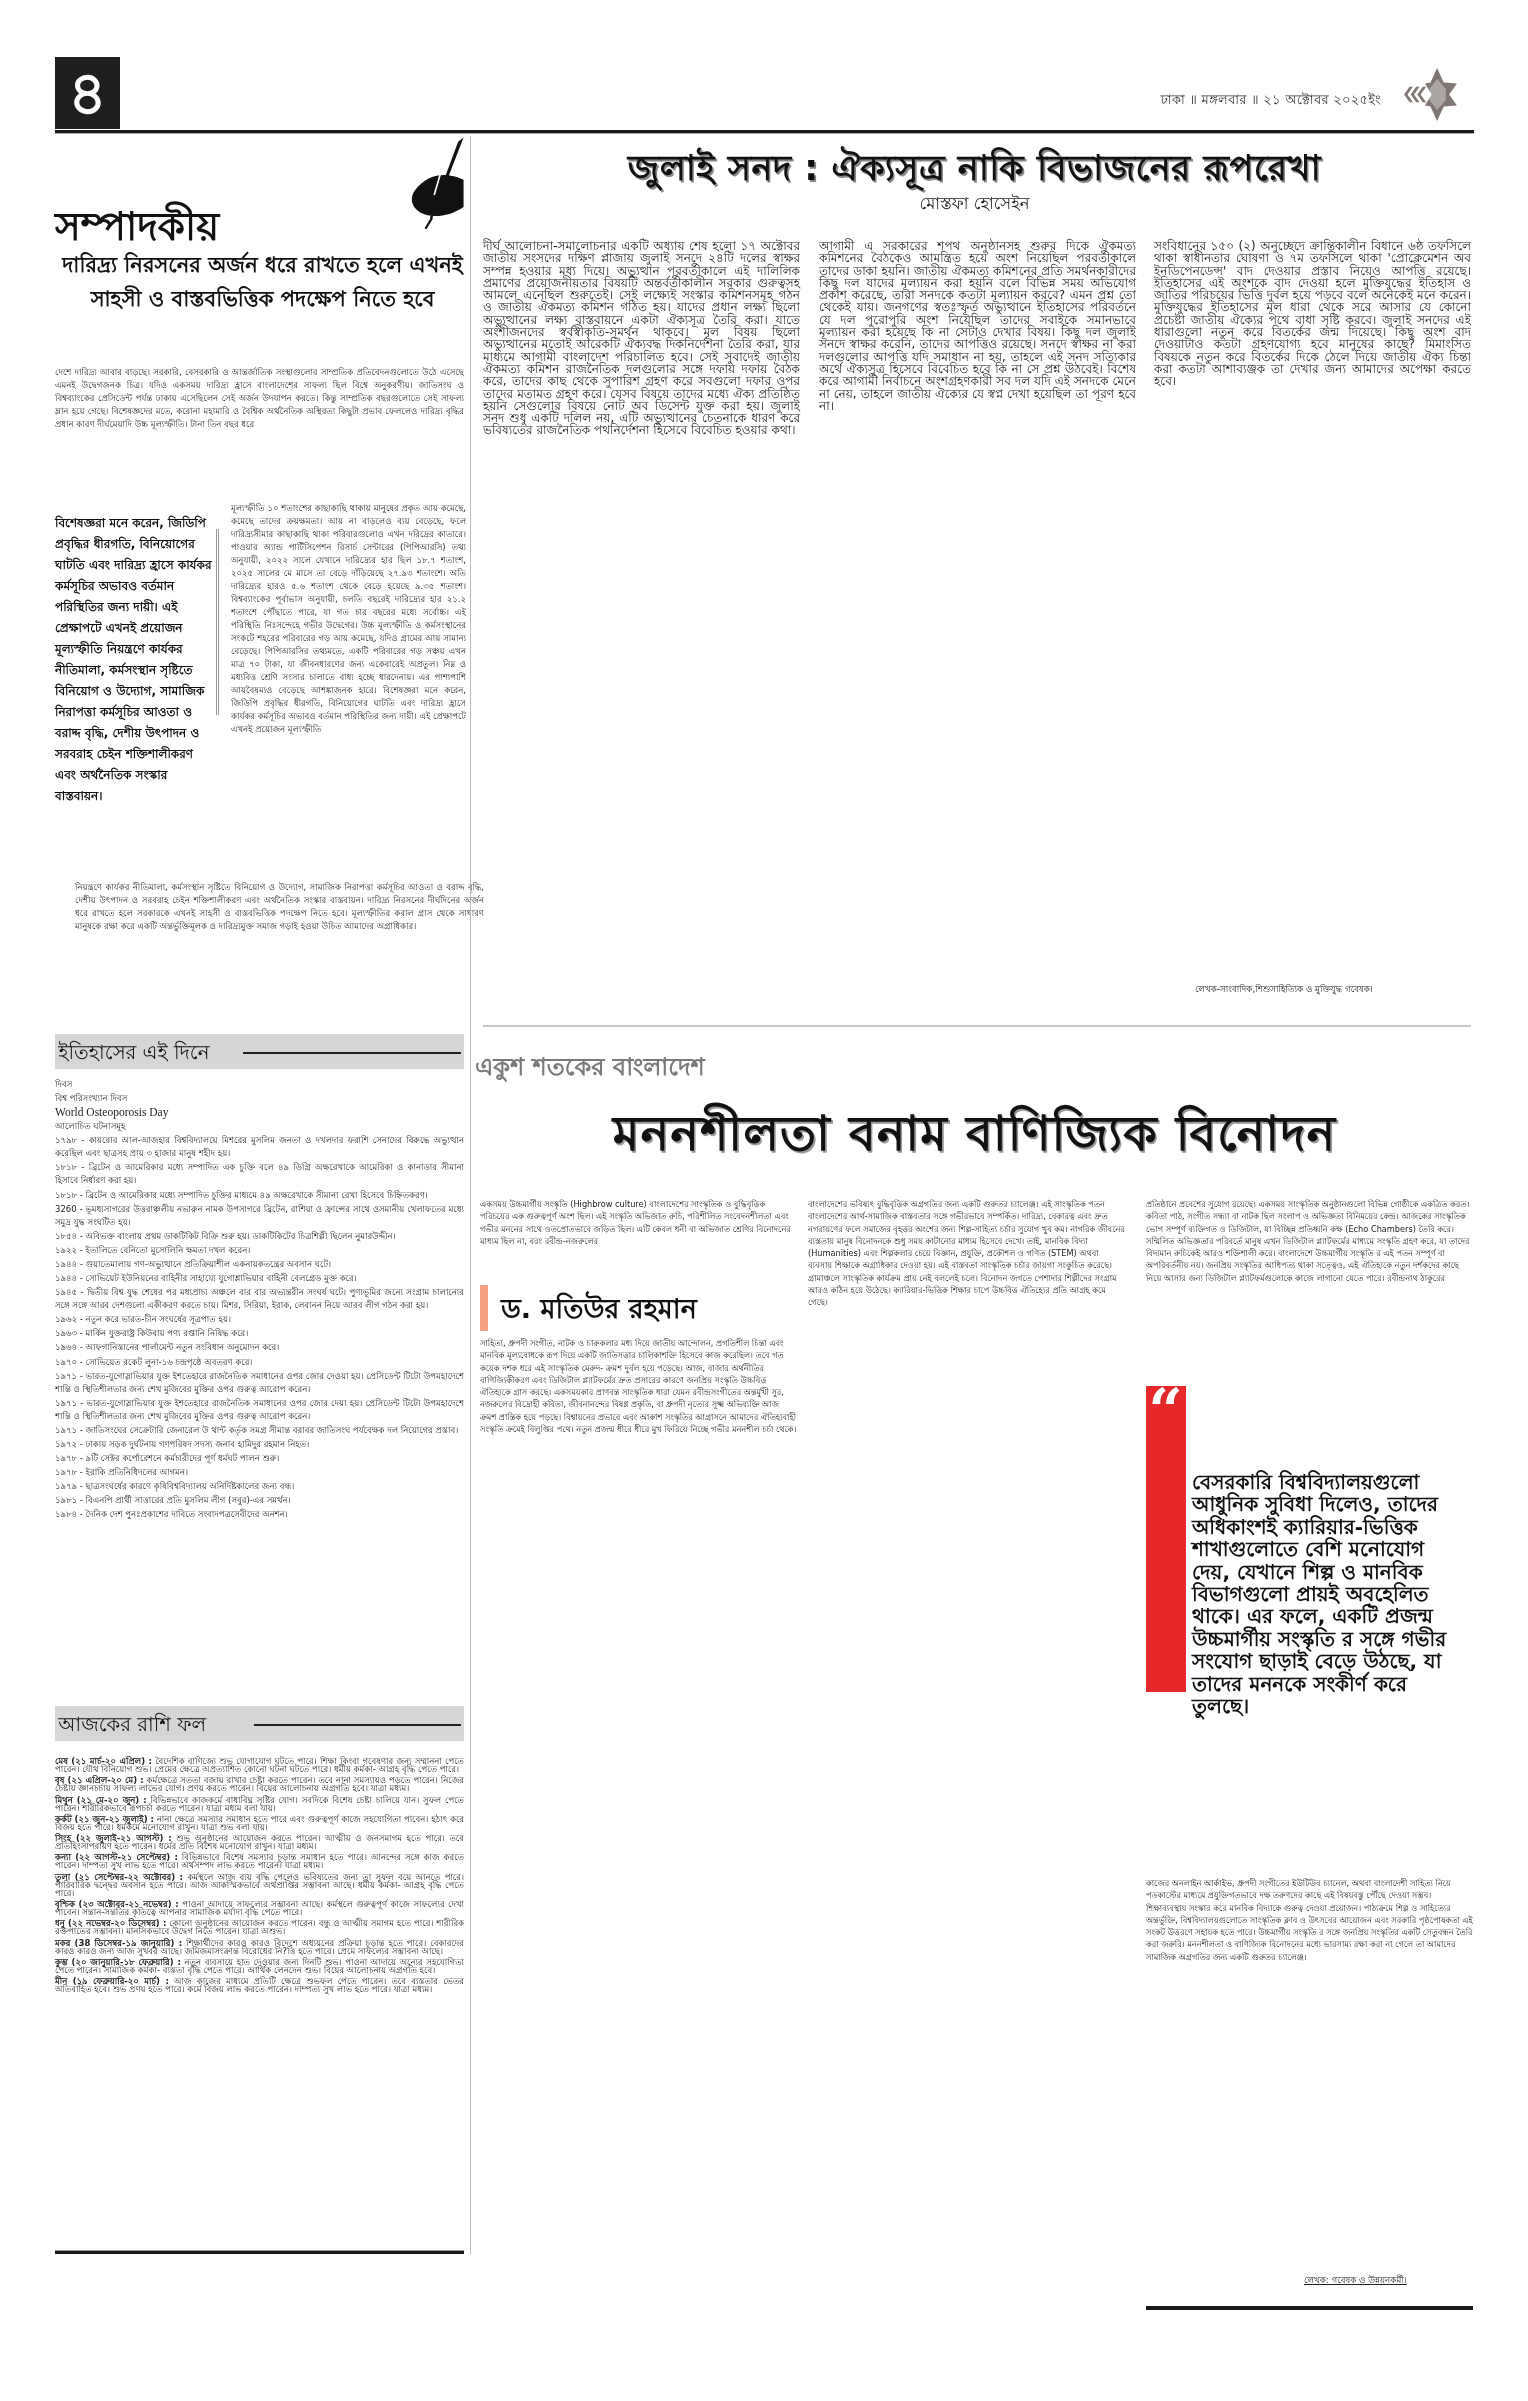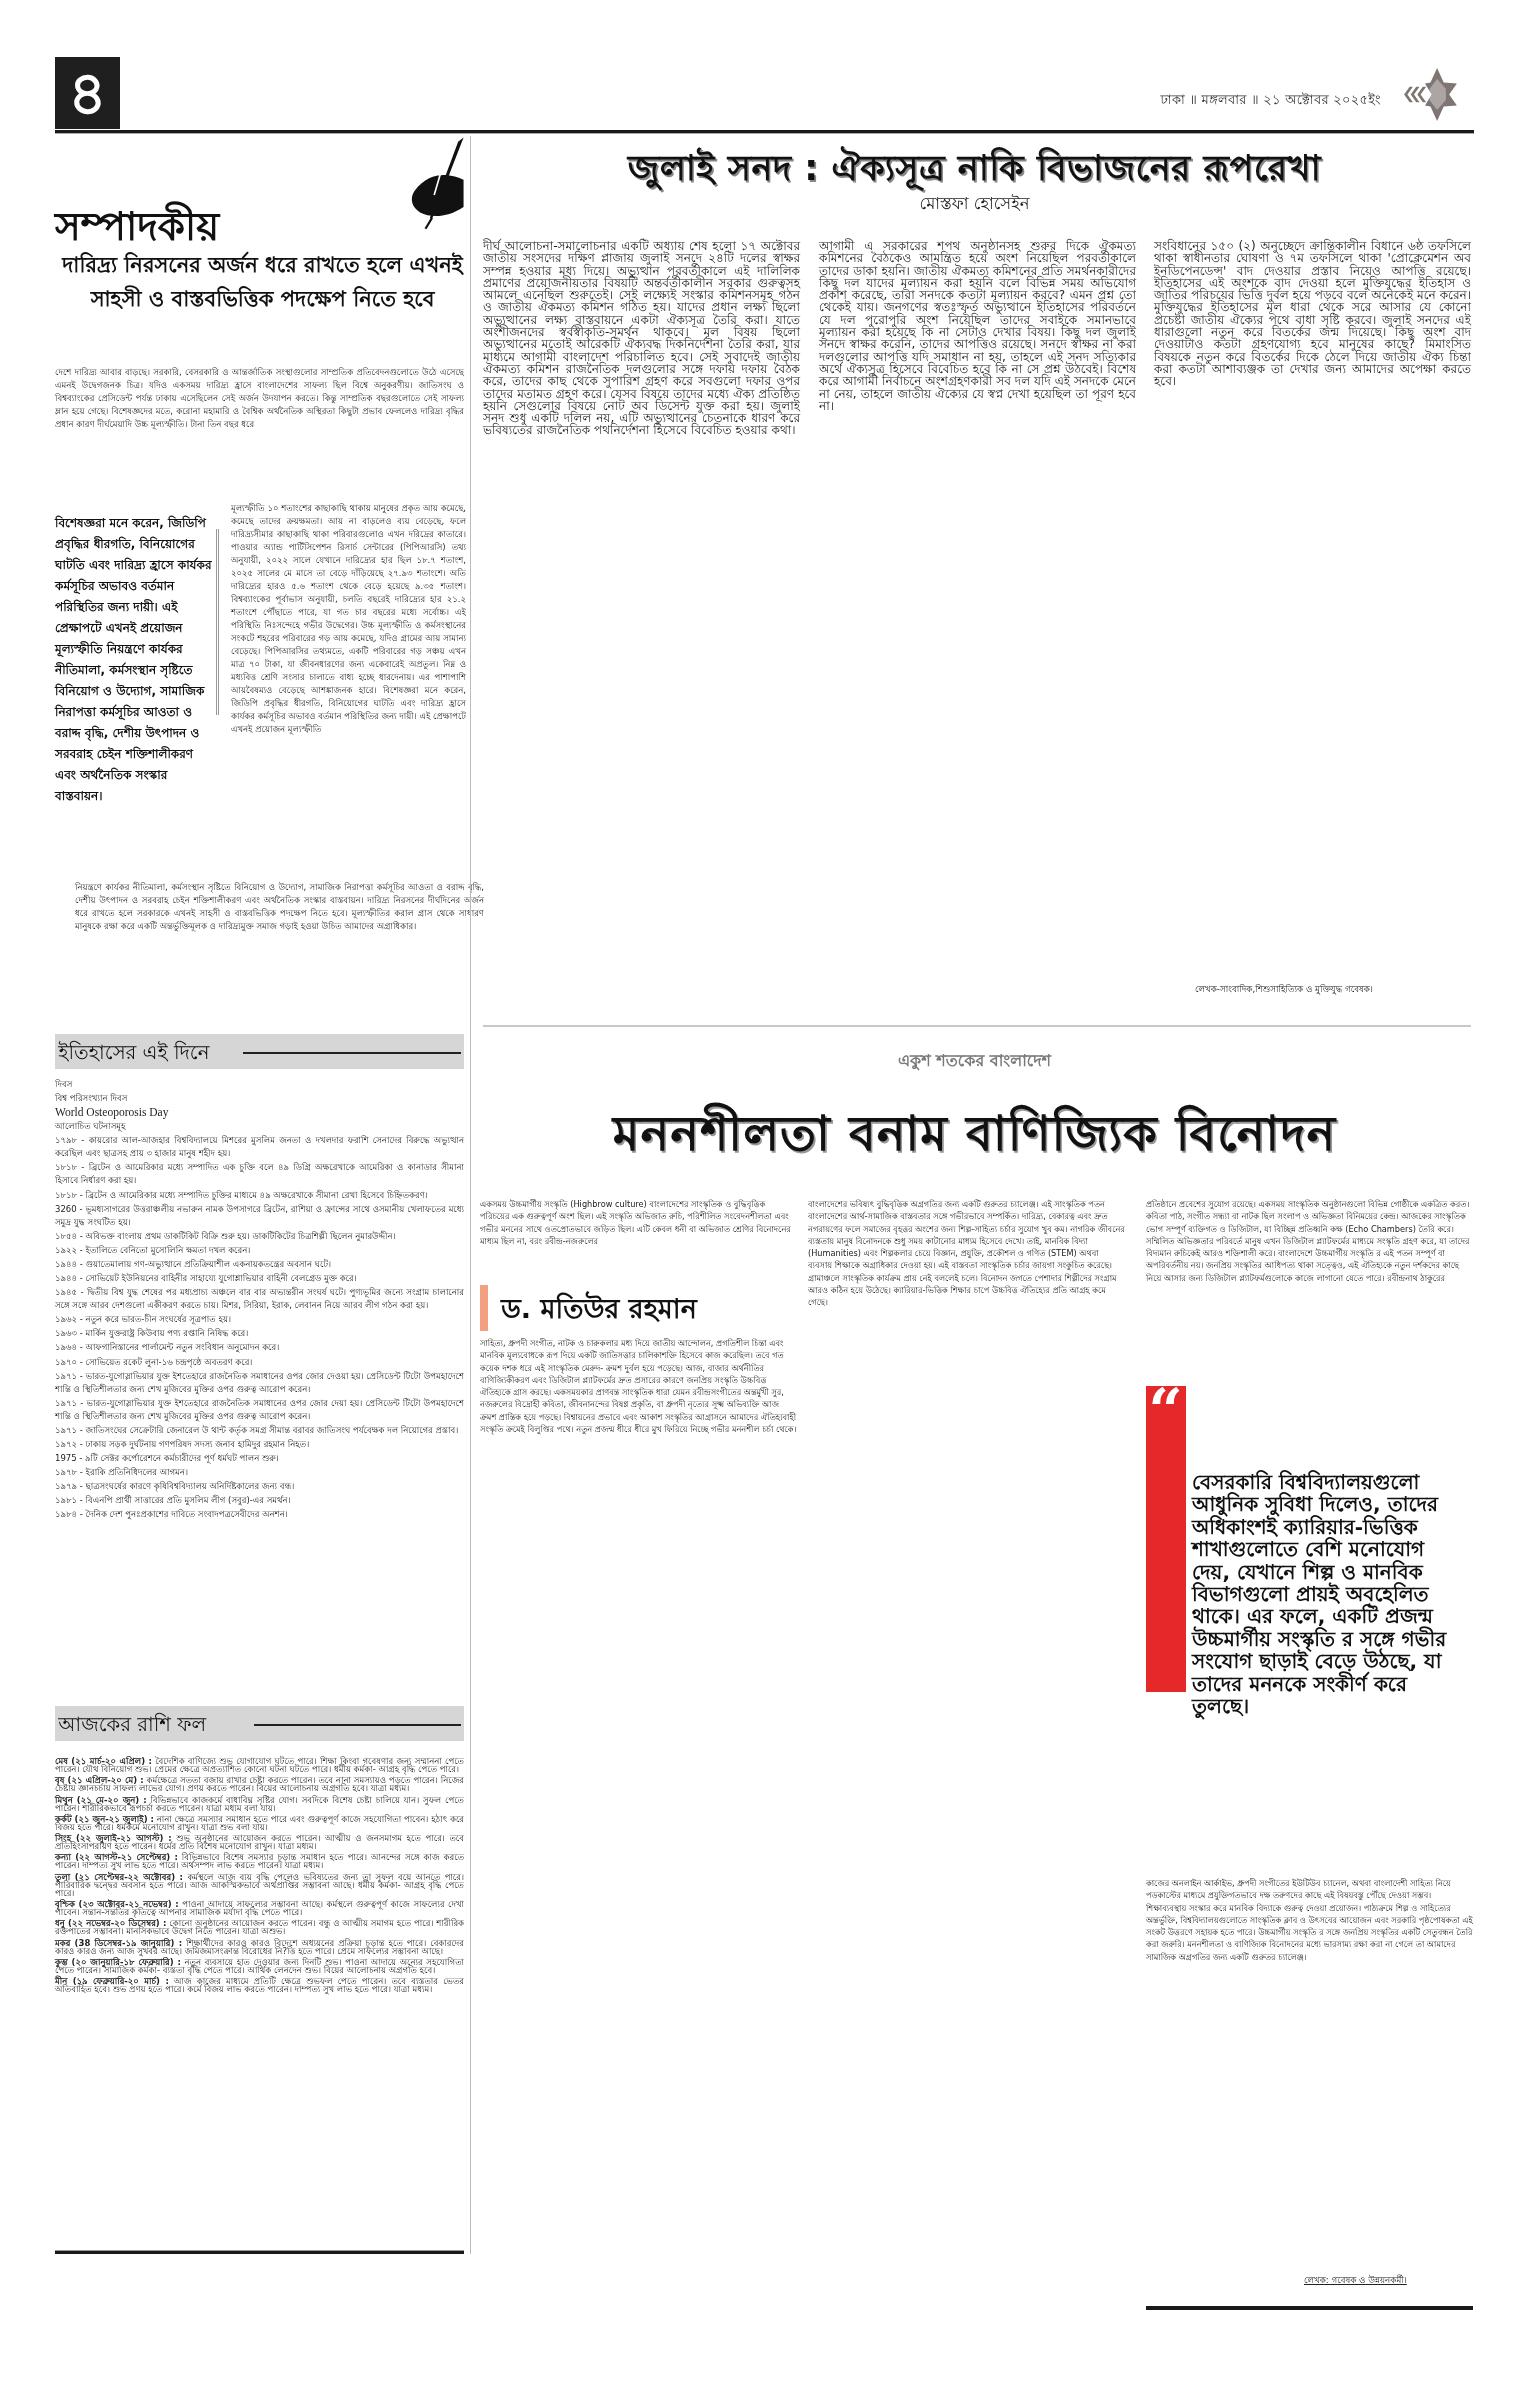--- a/index.html
+++ b/index.html
@@ -55,21 +55,21 @@
   .art1-byline { position: absolute; left: 475px; top: 191px; width: 999px; text-align: center; font-size: 16.4px; color: #222; }
   .art1-cols { position: absolute; left: 483px; top: 240px; width: 988px; height: 710px; }
   .art1-col { position: absolute; top: 0; width: 317px; font-size: 12px; line-height: 12.3px; text-align: justify; color: #222; }
   .art1-col.c1 { left: 0; }
   .art1-col.c2 { left: 336px; }
   .art1-col.c3 { left: 671px; }
   .art1-sign { position: absolute; left: 1195px; top: 982px; font-size: 8.7px; color: #222; }
   .art1-rule { position: absolute; left: 483px; top: 1025px; width: 988px; height: 1.6px; background: #c8c8c8; }
 
   
-  .art2-kicker { position: absolute; left: 475px; top: 1048px; width: 999px; text-align: center; font-size: 16px; color: #7a7a7a; font-weight: bold; }
+  .art2-kicker { position: absolute; left: 475px; top: 1048px; width: 999px; text-align: left; font-size: 24px; color: #7a7a7a; font-weight: bold; }
   .art2-title { position: absolute; left: 475px; top: 1097px; width: 999px; text-align: center; font-size: 48px; font-weight: bold; color: #111;
     text-shadow: 1.6px 1.6px 0 #999; letter-spacing: 1.1px; }
   .art2-byline { position: absolute; left: 480px; top: 1285px; height: 46px; }
   .art2-byline .bar { position: absolute; left: 0; top: 0; width: 7.6px; height: 46px; background: #f2a07f; }
   .art2-byline .name { position: absolute; left: 21px; top: 3.3px; font-size: 27px; font-weight: bold; white-space: nowrap; color: #111; }
   .art2-col { position: absolute; font-size: 8.2px; line-height: 12.3px; text-align: left; color: #222; width: 317px; }
   .a2c1a { left: 480px; top: 1198px; }
   .a2c1b { left: 480px; top: 1337px; }
   .a2c2 { left: 808px; top: 1198px; }
   .a2c3a { left: 1146px; top: 1198px; width: 327px; }
@@ -137,21 +137,21 @@
     <p>১৯৪৪ - সোভিয়েট ইউনিয়নের বাহিনীর সাহায্যে যুগোশ্লাভিয়ার বাহিনী বেলগ্রেড মুক্ত করে।</p>
     <p>১৯৪৫ - দ্বিতীয় বিশ্ব যুদ্ধ শেষের পর মধ্যপ্রাচ্য অঞ্চলে বার বার অভ্যন্তরীন সংঘর্ষ ঘটে। পুণ্যভূমির জন্যে সংগ্রাম চালানোর সঙ্গে সঙ্গে আরব দেশগুলো একীকরণ করতে চায়। মিশর, সিরিয়া, ইরাক, লেবানন নিয়ে আরব লীগ গঠন করা হয়।</p>
     <p>১৯৬২ - নতুন করে ভারত-চীন সংঘর্ষের সূত্রপাত হয়।</p>
     <p>১৯৬৩ - মার্কিন যুক্তরাষ্ট্র কিউবায় পণ্য রপ্তানি নিষিদ্ধ করে।</p>
     <p>১৯৬৪ - আফগানিস্তানের পার্লামেন্ট নতুন সংবিধান অনুমোদন করে।</p>
     <p>১৯৭০ - সোভিয়েত রকেট লুনা-১৬ চন্দ্রপৃষ্ঠে অবতরণ করে।</p>
     <p>১৯৭১ - ভারত-যুগোস্লাভিয়ার যুক্ত ইশতেহারে রাজনৈতিক সমাধানের ওপর জোর দেওয়া হয়। প্রেসিডেন্ট টিটো উপমহাদেশে শান্তি ও স্থিতিশীলতার জন্য শেখ মুজিবের মুক্তির ওপর গুরুত্ব আরোপ করেন।</p>
     <p>১৯৭১ - ভারত-যুগোস্লাভিয়ার যুক্ত ইশতেহারে রাজনৈতিক সমাধানের ওপর জোর দেয়া হয়। প্রেসিডেন্ট টিটো উপমহাদেশে শান্তি ও স্থিতিশীলতার জন্য শেখ মুজিবের মুক্তির ওপর গুরুত্ব আরোপ করেন।</p>
     <p>১৯৭১ - জাতিসংঘের সেক্রেটারি জেনারেল উ থান্ট কর্তৃক সমগ্র সীমান্ত বরাবর জাতিসংঘ পর্যবেক্ষক দল নিয়োগের প্রস্তাব।</p>
     <p>১৯৭২ - ঢাকায় সড়ক দুর্ঘটনায় গণপরিষদ সদস্য জনাব হামিদুর রহমান নিহত।</p>
-    <p>1975 - ৯টি সেক্টর কর্পোরেশনে কর্মচারীদের পূর্ণ ধর্মঘট পালন শুরু।</p>
+    <p>১৯৭৮ - ৯টি সেক্টর কর্পোরেশনে কর্মচারীদের পূর্ণ ধর্মঘট পালন শুরু।</p>
     <p>১৯৭৮ - ইরাকি প্রতিনিধিদলের আগমন।</p>
     <p>১৯৭৯ - ছাত্রসংঘর্ষের কারণে কৃষিবিশ্ববিদ্যালয় অনির্দিষ্টকালের জন্য বন্ধ।</p>
     <p>১৯৮১ - বিএনপি প্রার্থী সাত্তারের প্রতি মুসলিম লীগ (সবুর)-এর সমর্থন।</p>
     <p>১৯৮৪ - দৈনিক দেশ পুনঃপ্রকাশের দাবিতে সংবাদপত্রসেবীদের অনশন।</p>
   </div>
 
 <div class="section-bar" style="top:1706px;">
   <h3>আজকের রাশি ফল</h3>
   <div class="dash" style="width:207px;"></div>
 </div>

